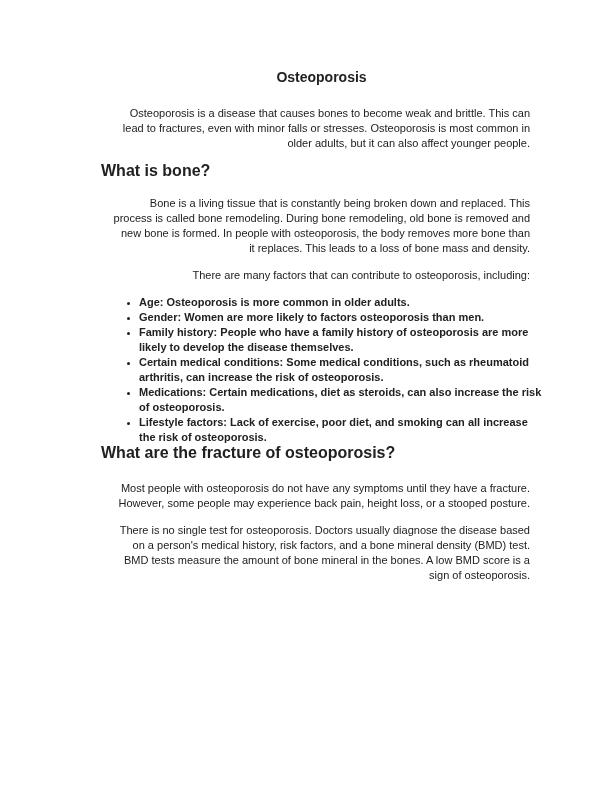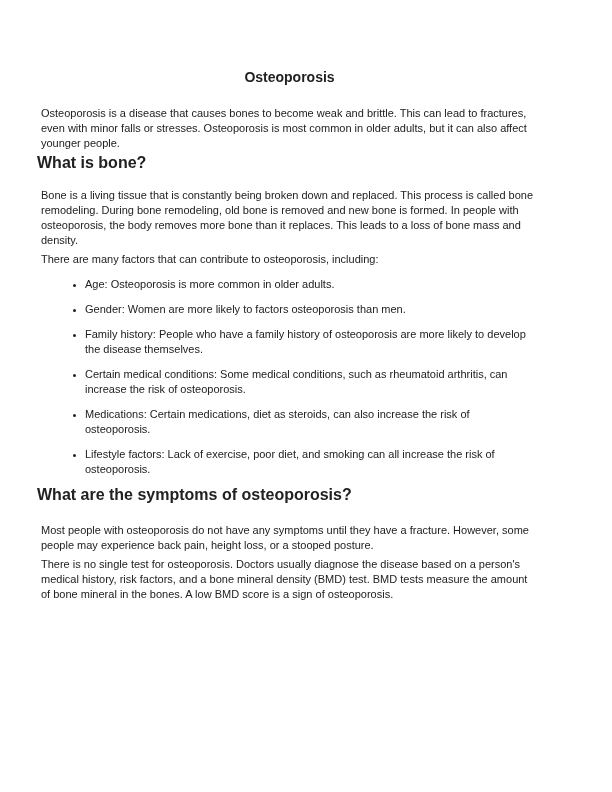--- a/index.html
+++ b/index.html
@@ -11,50 +11,52 @@
     width: 612px;
     height: 792px;
     overflow: hidden;
     font-family: "Liberation Sans", sans-serif;
     color: #212121;
   }
   .page {
     box-sizing: border-box;
     width: 612px;
     height: 600px;
-    padding: 68px 70px 0 37px;
+    padding: 68px 70px 0 101px;
     background: #ffffff;
   }
   .doc-title {
     font-size: 14px;
     line-height: 18px;
     font-weight: bold;
     text-align: center;
     margin: 0 0 20px 0;
   }
   p.body-text {
     font-size: 11px;
     line-height: 15px;
-    margin: 4px;
+    margin: 12px;
+    text-align: right;
   }
   .heading {
     font-size: 16px;
     line-height: 15px;
     font-weight: bold;
     margin: 0;
   }
   ul.bullets {
     margin: 0;
     padding: 0 0 0 38px;
     font-size: 11px;
     line-height: 15px;
   }
   ul.bullets li {
-    margin: 10px;
+    margin: 0;
     padding: 0;
+    font-weight: bold;
   }
   ul.bullets li::marker {
     font-size: 9px;
   }
   
   .mb-intro   { margin-bottom: 22px; }
   .mb-h1      { margin-bottom: 18px; }
   .mb-p2      { margin-bottom: 21px; }
   .mb-h2      { margin-bottom: 18px; }
   .mb-p3      { margin-bottom: 17px; }
@@ -79,18 +81,18 @@
 
   <ul class="bullets mb-ul">
     <li>Age: Osteoporosis is more common in older adults.</li>
     <li>Gender: Women are more likely to factors osteoporosis than men.</li>
     <li>Family history: People who have a family history of osteoporosis are more likely to develop the disease themselves.</li>
     <li>Certain medical conditions: Some medical conditions, such as rheumatoid arthritis, can increase the risk of osteoporosis.</li>
     <li>Medications: Certain medications, diet as steroids, can also increase the risk of osteoporosis.</li>
     <li>Lifestyle factors: Lack of exercise, poor diet, and smoking can all increase the risk of osteoporosis.</li>
   </ul>
 
-  <h2 class="heading mb-h3">What are the symptoms of osteoporosis?</h2>
+  <h2 class="heading mb-h3">What are the fracture of osteoporosis?</h2>
   <p class="body-text mb-p4">Most people with osteoporosis do not have any symptoms until they have a fracture. However, some people may experience back pain, height loss, or a stooped posture.</p>
 
   <p class="body-text">There is no single test for osteoporosis. Doctors usually diagnose the disease based on a person's medical history, risk factors, and a bone mineral density (BMD) test. BMD tests measure the amount of bone mineral in the bones. A low BMD score is a sign of osteoporosis.</p>
 
 </div>
 
 </body></html>

